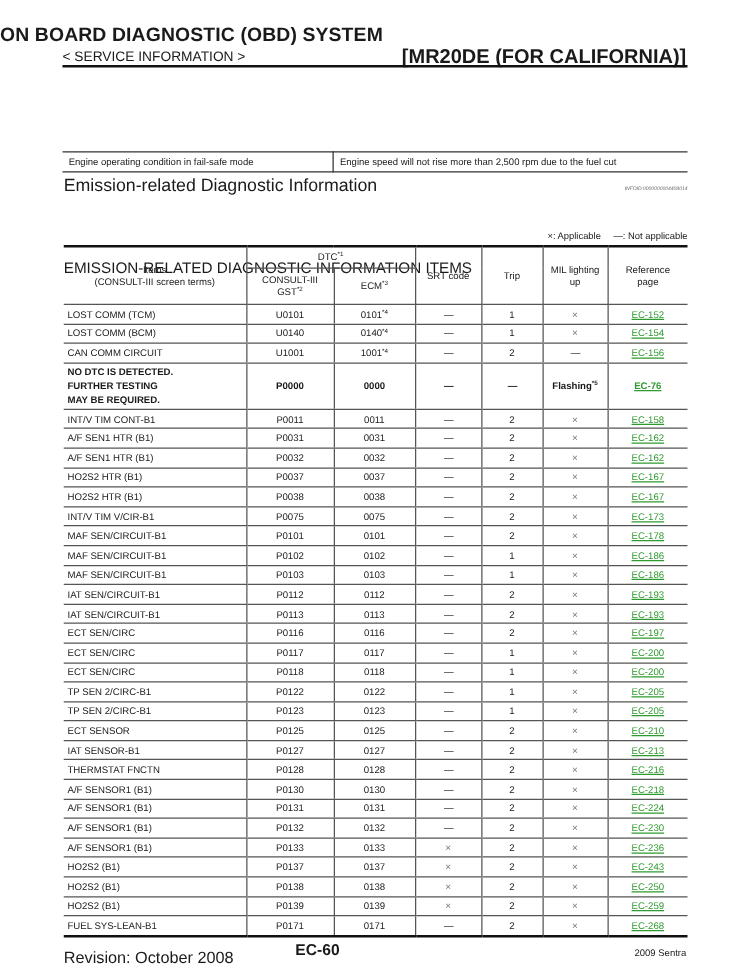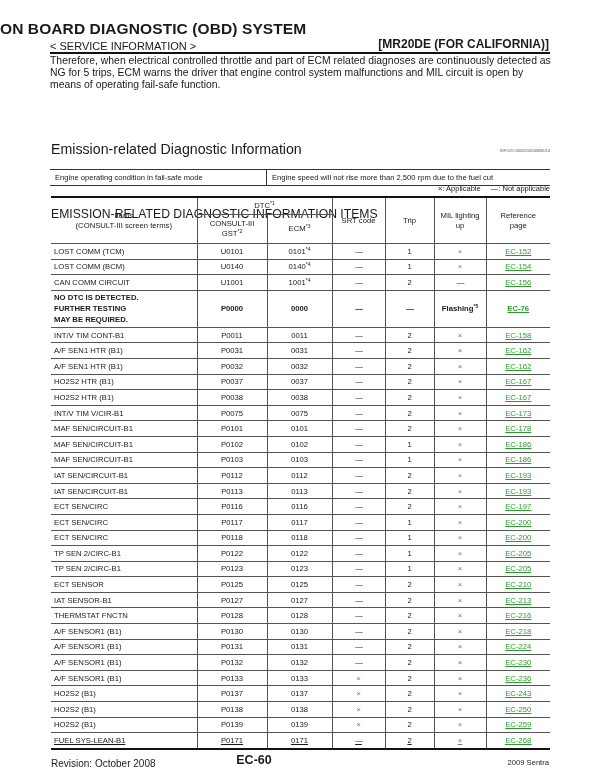--- a/index.html
+++ b/index.html
@@ -1,61 +1,60 @@
 <!DOCTYPE html>
 <html><head>
 <meta charset="utf-8">
 <style>
   html, body { margin: 0; padding: 0; background: #ffffff; }
   body { width: 600px; height: 776px; position: relative; overflow: hidden;
          font-family: "Liberation Sans", sans-serif; color: #1a1a1a; }
   .page-title { position: absolute; top: 20px; left: 0; width: 600px; text-align: left;
          font-size: 15.5px; font-weight: bold; letter-spacing: 0.1px; }
   .section-left { position: absolute; top: 40px; left: 50px; font-size: 11px; }
-  .section-right { position: absolute; top: 37px; right: 51px; font-size: 12px; font-weight: bold; }
+  .section-right { position: absolute; top: 37px; right: 51px; font-size: 16px; font-weight: bold; }
   .head-rule { position: absolute; top: 52px; left: 50px; width: 500px; height: 2px; background: #111; }
   .body-text { position: absolute; top: 55px; left: 50px; width: 502px; font-size: 10.4px; line-height: 12px; }
   .body-text p { margin: 0; }
-  .fs-table { position: absolute; top: 121px; left: 50px; width: 500px; border-collapse: collapse; font-size: 7.6px; margin-top: 48px; }
+  .fs-table { position: absolute; top: 121px; left: 50px; width: 500px; border-collapse: collapse; font-size: 7.6px; }
   .fs-table td { border-top: 1px solid #333; border-bottom: 1px solid #333; padding: 2px 5px; height: 11px; }
   .fs-table td.c1 { width: 206px; border-right: 1px solid #333; }
   .h2 { position: absolute; top: 141px; left: 51px; font-size: 14.2px; }
   .infoid { position: absolute; top: 148px; right: 50px; font-size: 4px; color: #666; font-style: italic; }
   .h3 { position: absolute; top: 167px; left: 51px; font-size: 12.2px; margin-top: 40px; }
   .legend { position: absolute; top: 184px; right: 50px; font-size: 7.5px; }
   .legend span { margin-left: 8px; }
   table.dtc { position: absolute; top: 196px; left: 51px; width: 499px; border-collapse: collapse;
          font-size: 7.7px; table-layout: fixed; }
   table.dtc th { font-weight: normal; border: 1px solid #555; padding: 0; text-align: center; line-height: 10px; }
   table.dtc thead tr:first-child th { border-top: 2px solid #111; }
   table.dtc td { border-top: 1px solid #555; border-bottom: 1px solid #555; border-left: 1px solid #555;
          text-align: center; padding: 0; height: 14.6px; }
   table.dtc td:first-child { text-align: left; padding-left: 3px; border-left: none; }
   table.dtc th:first-child { border-left: none; }
-  table.dtc tbody tr:last-child td { border-bottom: 2px solid #111; text-decoration: underline; }
+  table.dtc tbody tr:last-child td { border-bottom: 2px solid #111; }
   table.dtc th:last-child, table.dtc td:last-child { border-right: none; }
   table.dtc tr.bold td { font-weight: bold; height: 36px; line-height: 11px; margin-left: 19px; }
   sup { font-size: 5px; vertical-align: 3px; line-height: 0; }
   .x { color: #777; font-size: 8px; }
   .dash { letter-spacing: -1px; }
   a.ref { color: #2f9a2f; text-decoration: underline; }
-  .footer-left { position: absolute; top: 758px; left: 51px; font-size: 10px; }
+  .footer-left { position: absolute; top: 758px; left: 51px; font-size: 13px; }
   .footer-center { position: absolute; top: 753px; left: 0; width: 508px; text-align: center; font-size: 12.5px; font-weight: bold; }
   .footer-right { position: absolute; top: 758px; right: 51px; font-size: 7.6px; }
 </style>
 </head>
 <body>
 
 <div class="page-title">ON BOARD DIAGNOSTIC (OBD) SYSTEM</div>
 <div class="section-left">&lt; SERVICE INFORMATION &gt;</div>
 <div class="section-right">[MR20DE (FOR CALIFORNIA)]</div>
 <div class="head-rule"></div>
 
 <div class="body-text">
-  <p>Therefore, when electrical controlled throttle and part of ECM related diagnoses are continuously detected as NG for 5 trips, ECM warns the driver that engine control system malfunctions and MIL circuit is open by means of operating fail-safe function.</p>
 </div>
 
 <table class="fs-table">
   <tbody>
       <tr>
     <td class="c1">Engine operating condition in fail-safe mode</td>
     <td>Engine speed will not rise more than 2,500 rpm due to the fuel cut</td>
   </tr>
 </tbody>
   </table>

